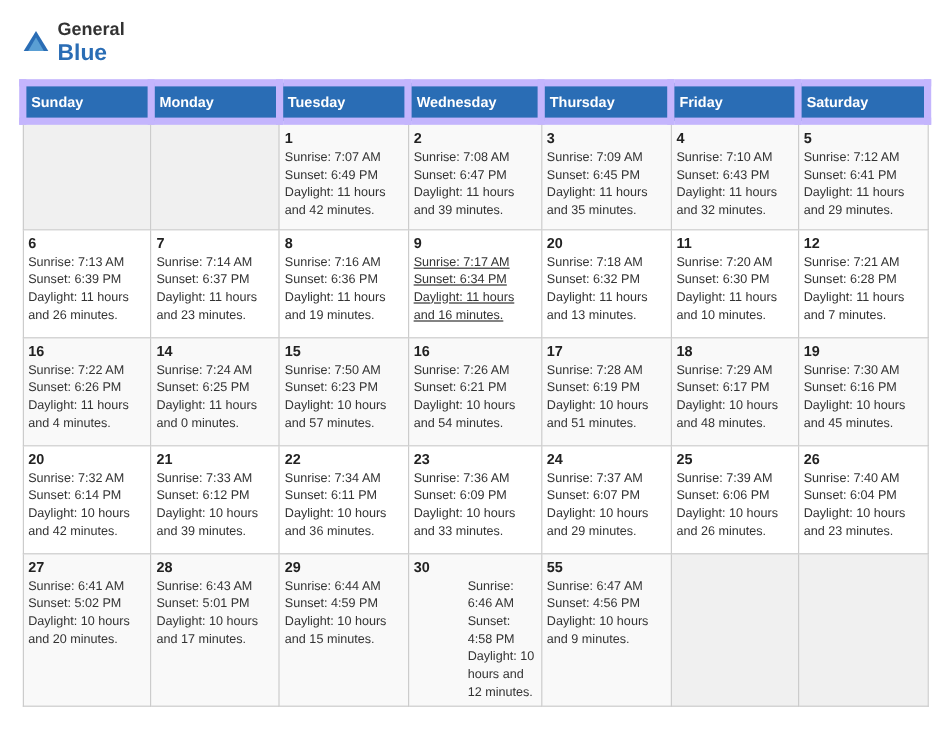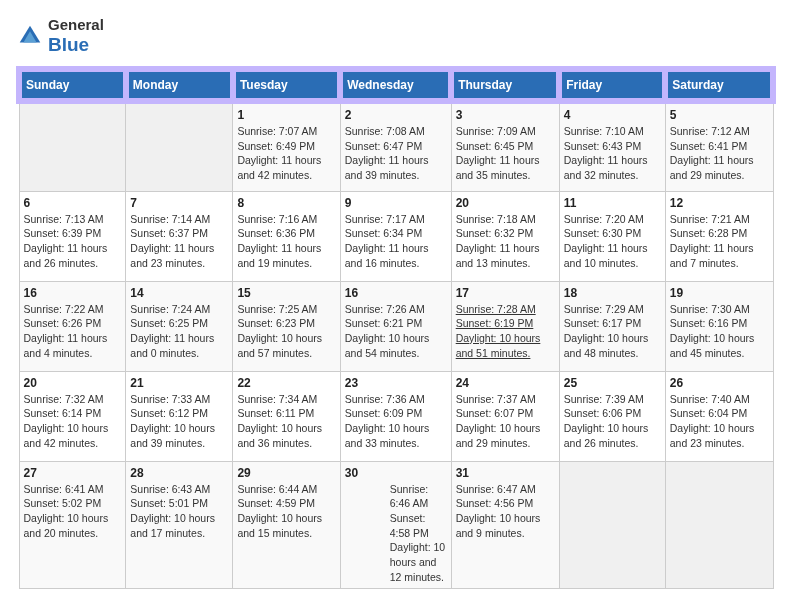--- a/index.html
+++ b/index.html
@@ -149,21 +149,21 @@
 Daylight: 11 hours and 23 minutes.</div>
         </td>
         <td>
           <div class="day-number">8</div>
           <div class="day-info" style="white-space: pre-line;">Sunrise: 7:16 AM
 Sunset: 6:36 PM
 Daylight: 11 hours and 19 minutes.</div>
         </td>
         <td>
           <div class="day-number">9</div>
-          <div class="day-info" style="white-space: pre-line;">Sunrise: 7:17 AM
+          <div class="day-info" style="white-space: pre-line; text-decoration: underline;">Sunrise: 7:17 AM
 Sunset: 6:34 PM
 Daylight: 11 hours and 16 minutes.</div>
         </td>
         <td>
           <div class="day-number">20</div>
           <div class="day-info" style="white-space: pre-line;">Sunrise: 7:18 AM
 Sunset: 6:32 PM
 Daylight: 11 hours and 13 minutes.</div>
         </td>
         <td>
@@ -187,33 +187,33 @@
 Daylight: 11 hours and 4 minutes.</div>
         </td>
         <td>
           <div class="day-number">14</div>
           <div class="day-info" style="white-space: pre-line;">Sunrise: 7:24 AM
 Sunset: 6:25 PM
 Daylight: 11 hours and 0 minutes.</div>
         </td>
         <td>
           <div class="day-number">15</div>
-          <div class="day-info" style="white-space: pre-line;">Sunrise: 7:25 AM
+          <div class="day-info" style="white-space: pre-line;">Sunrise: 7:50 AM
 Sunset: 6:23 PM
 Daylight: 10 hours and 57 minutes.</div>
         </td>
         <td>
           <div class="day-number">16</div>
           <div class="day-info" style="white-space: pre-line;">Sunrise: 7:26 AM
 Sunset: 6:21 PM
 Daylight: 10 hours and 54 minutes.</div>
         </td>
         <td>
           <div class="day-number">17</div>
-          <div class="day-info" style="white-space: pre-line; text-decoration: underline;">Sunrise: 7:28 AM
+          <div class="day-info" style="white-space: pre-line;">Sunrise: 7:28 AM
 Sunset: 6:19 PM
 Daylight: 10 hours and 51 minutes.</div>
         </td>
         <td>
           <div class="day-number">18</div>
           <div class="day-info" style="white-space: pre-line;">Sunrise: 7:29 AM
 Sunset: 6:17 PM
 Daylight: 10 hours and 48 minutes.</div>
         </td>
         <td>
@@ -286,21 +286,21 @@
 Sunset: 4:59 PM
 Daylight: 10 hours and 15 minutes.</div>
         </td>
         <td>
           <div class="day-number">30</div>
           <div class="day-info" style="white-space: pre-line; margin-left: 45px;">Sunrise: 6:46 AM
 Sunset: 4:58 PM
 Daylight: 10 hours and 12 minutes.</div>
         </td>
         <td>
-          <div class="day-number">31</div>
+          <div class="day-number">55</div>
           <div class="day-info" style="white-space: pre-line;">Sunrise: 6:47 AM
 Sunset: 4:56 PM
 Daylight: 10 hours and 9 minutes.</div>
         </td>
         <td class="empty-cell"></td>
         <td class="empty-cell"></td>
       </tr>
     </tbody>
 </table>
 

